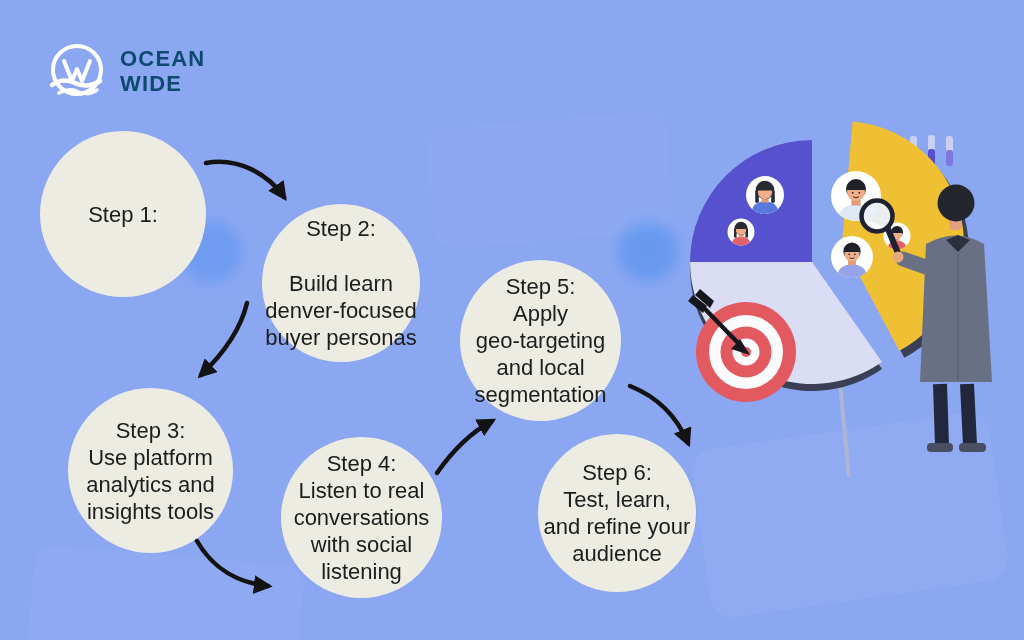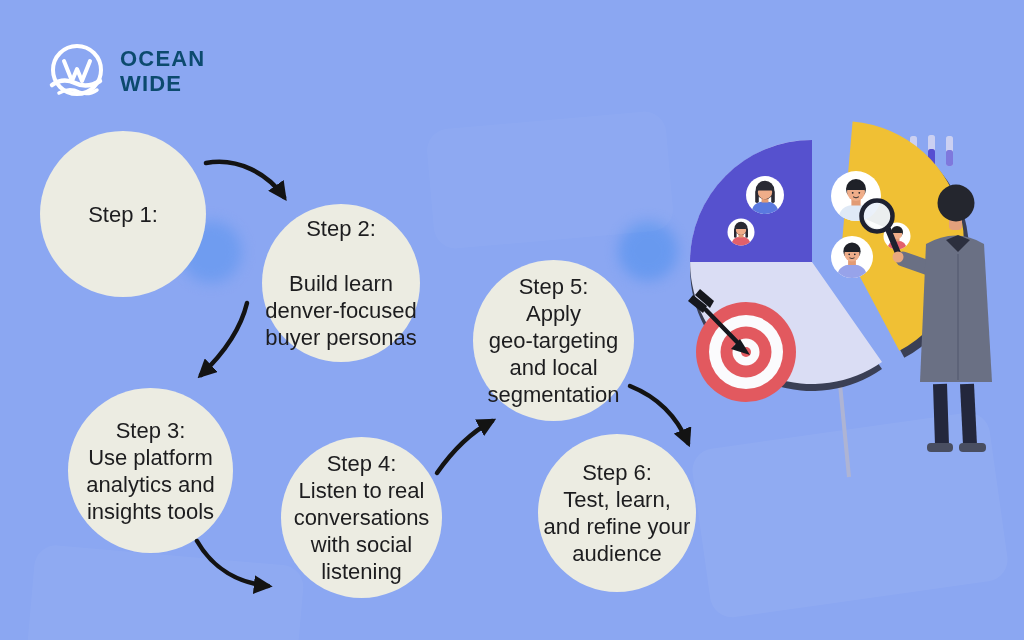--- a/index.html
+++ b/index.html
@@ -14,21 +14,21 @@
   .logo-text span{display:block;font-weight:bold;font-size:22px;line-height:25px;letter-spacing:1.2px;}
   
   .step{position:absolute;background:#ECECE2;border-radius:50%;display:flex;flex-direction:column;
         align-items:center;justify-content:center;text-align:center;color:#1D1D1F;
         font-size:22px;line-height:27px;z-index:3;}
   .step-body{white-space:pre-line;}
   .s1{left:40px;top:131px;width:166px;height:166px;}
   .s2{left:262px;top:204px;width:158px;height:158px;gap:28px;}
   .s3{left:68px;top:388px;width:165px;height:165px;}
   .s4{left:281px;top:437px;width:161px;height:161px;}
-  .s5{left:473px;top:260px;width:161px;height:161px;}
+  .s5{left:460px;top:260px;width:161px;height:161px;}
   .s6{left:538px;top:434px;width:158px;height:158px;}
   .arrows{position:absolute;left:0;top:0;z-index:4;pointer-events:none;}
   .illu{position:absolute;left:660px;top:110px;z-index:2;}
   .bgtex{position:absolute;left:0;top:0;z-index:1;}
 </style>
 </head>
 <body>
 
 <div class="canvas">
 

